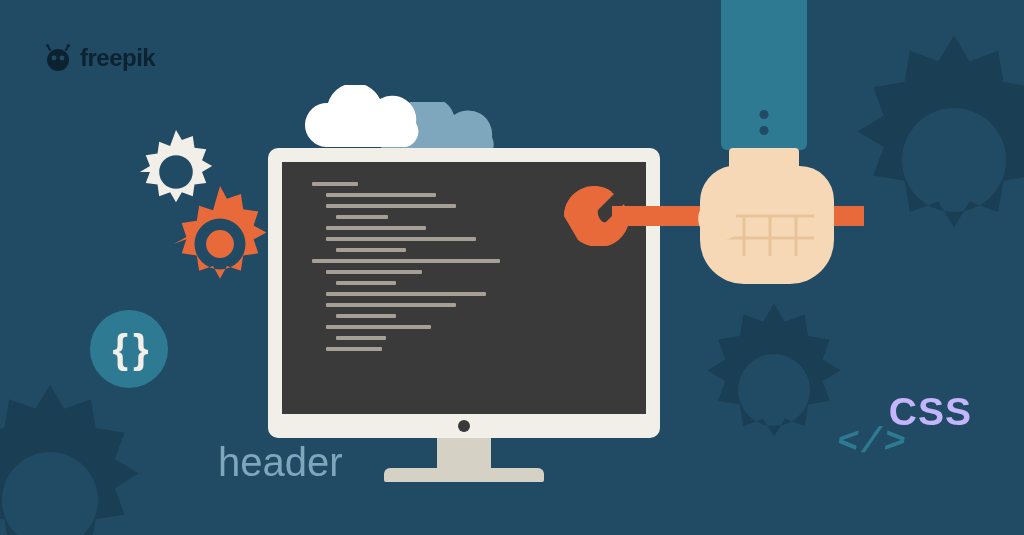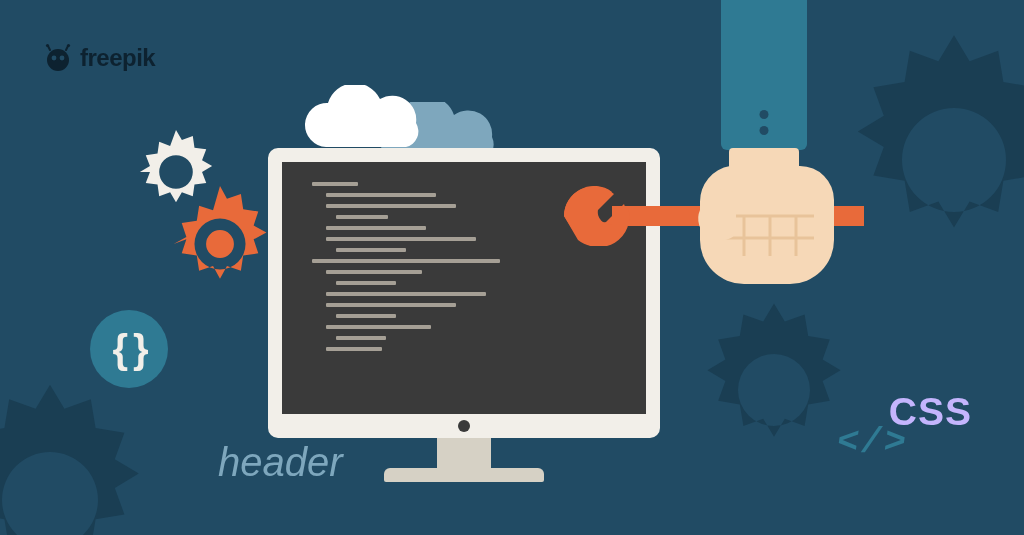--- a/index.html
+++ b/index.html
@@ -136,21 +136,20 @@
     font-weight: 700;
     letter-spacing: -3px;
   }
   .header-label {
     position: absolute;
     left: 218px;
     top: 440px;
     color: #7ea7bd;
     font-size: 40px;
     font-weight: 400;
-    font-style: italic;
   }
   .css-label {
     position: absolute;
     right: 52px;
     top: 346px;
     color: #c4b5fd;
     font-size: 39px;
     font-weight: 700;
     letter-spacing: 1px;
     margin-top: 44px;

